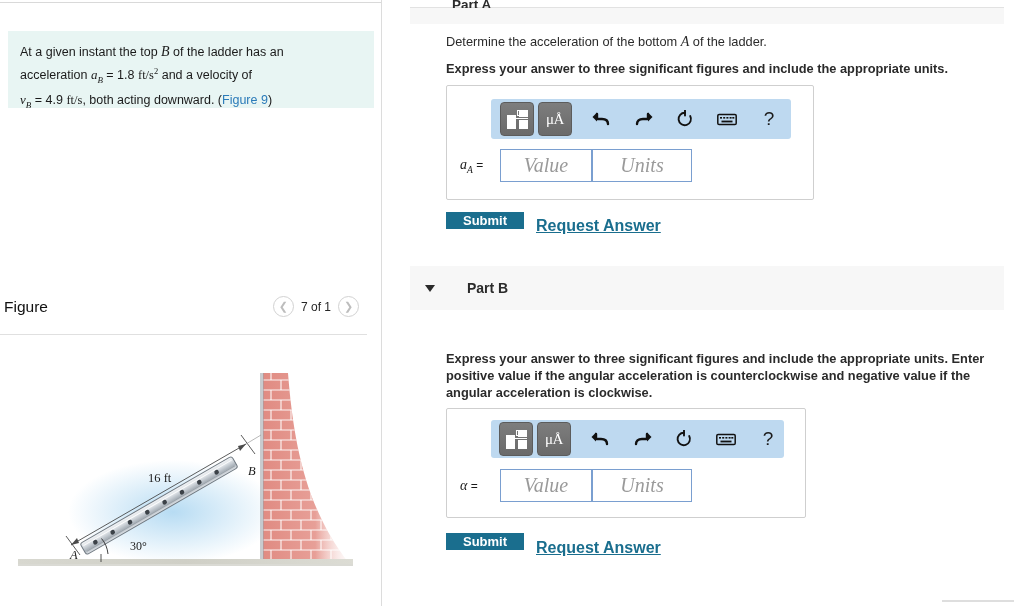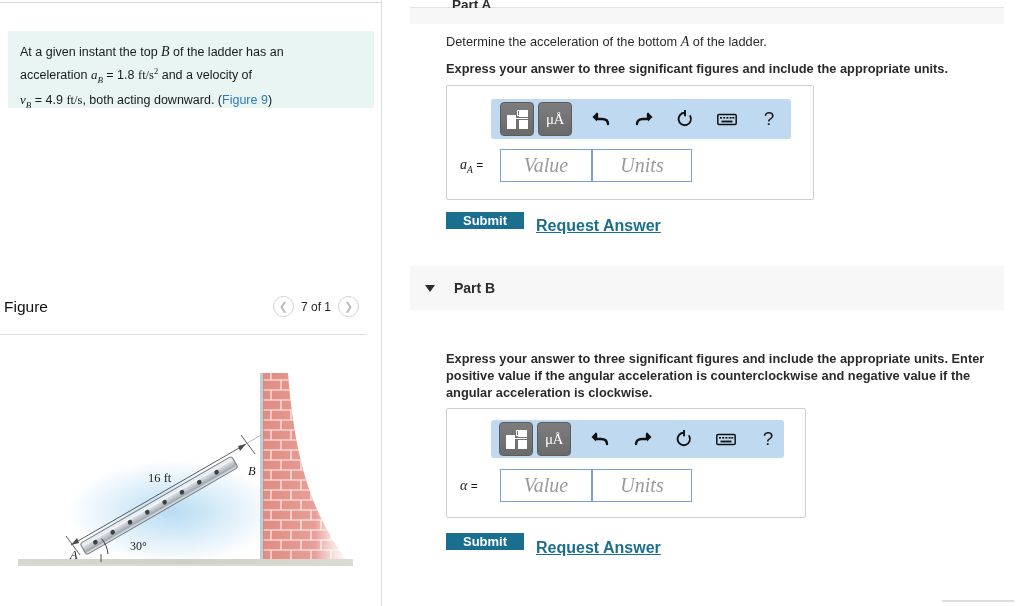--- a/index.html
+++ b/index.html
@@ -469,21 +469,21 @@
           <span class="eq">=</span>
         </span>
         <div class="ans-input value">Value</div>
         <div class="ans-input units">Units</div>
       </div>
     </div>
 
     <button class="submit-btn" style="left:64px; top:212px;">Submit</button>
     <a class="request-link" style="left:154px; top:217px;">Request Answer</a>
 
-    <div class="part-bar" style="top:266px;">
+    <div class="part-bar" style="top:266px;gap:13px;">
       <span class="part-caret"></span>
       <span class="part-label">Part B</span>
     </div>
 
     <div class="q-text bold" style="left:64px; top:350px; width:570px;">Express your answer to three significant figures and include the appropriate units. Enter positive value if the angular acceleration is counterclockwise and negative value if the angular acceleration is clockwise.</div>
 
     <div class="ans-panel" style="left:64px; top:408px; width:360px; height:110px;">
 
       <div class="ans-toolbar" style="left:44px; top:11px; width:293px; height:38px;">
         <div class="tb-btn" style="margin-left:8px;">

